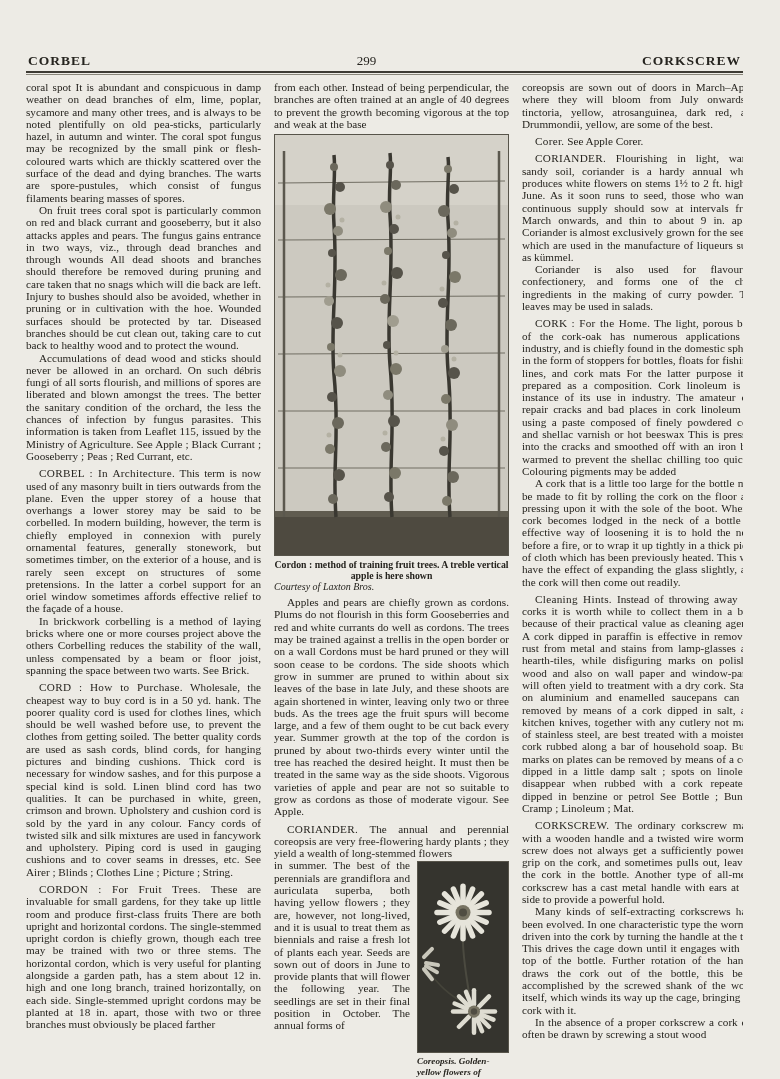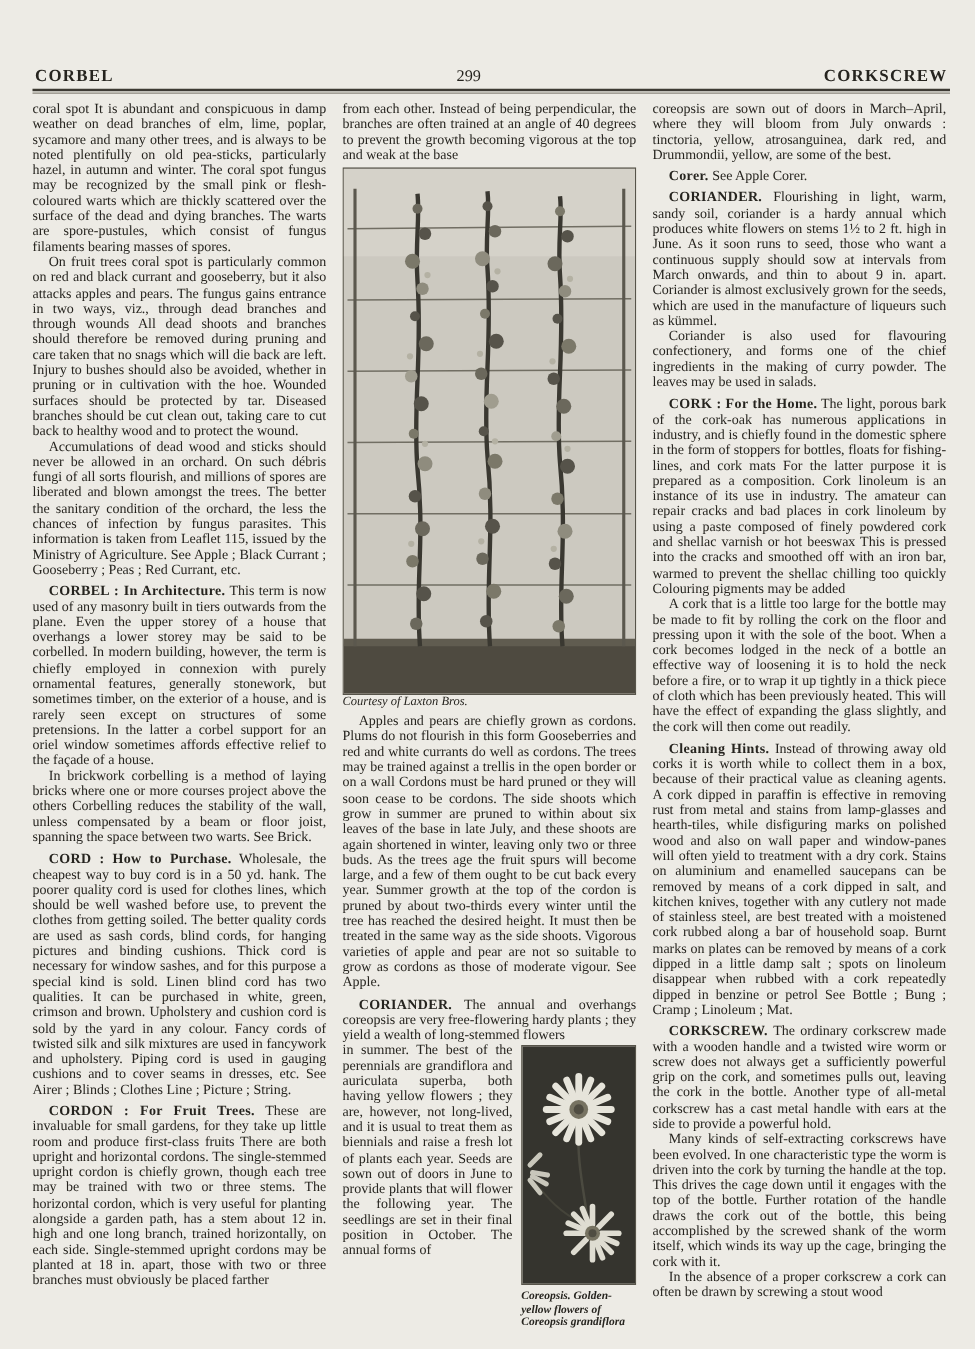--- a/index.html
+++ b/index.html
@@ -1,32 +1,32 @@
 <!DOCTYPE html>
 <html><head>
 <meta charset="utf-8">
 <style>
   html,body{margin:0;padding:0;}
   body{
     width:780px;height:1079px;overflow:hidden;
     background:#edebe5;color:#26241f;
     font-family:"Liberation Serif","DejaVu Serif",serif;
   }
-  .page{box-sizing:border-box;width:780px;height:1079px;padding:5px 20px 0 26px;}
+  .page{box-sizing:border-box;width:780px;height:1079px;padding:5px 37px 0 26px;}
   .header{display:flex;justify-content:space-between;align-items:baseline;padding:1px 2px 2px 2px;}
   .hw{font-weight:bold;font-size:13.5px;letter-spacing:1px;}
   .hw.center{font-weight:normal;font-size:13px;letter-spacing:0;margin-top:47px;}
   .rule{border-top:2px solid #3d3a33;border-bottom:1px solid #8a877c;height:1px;margin-bottom:6px;}
   .columns{display:flex;gap:13px;height:1040px;overflow:hidden;}
   .col{flex:0 0 235px;width:235px;font-size:11.2px;line-height:12.3px;text-align:justify;overflow:hidden;
        -webkit-hyphens:auto;hyphens:auto;}
   .para{margin:0;text-indent:13px;}
   .para.flush{text-indent:0;}
   .entry{margin-top:5px;}
-  .head{font-weight:bold;letter-spacing:0.3px;}
+  .head{font-weight:normal;letter-spacing:0.3px;}
   figure{margin:0;}
   .cordon-figure{margin:4px 0 3px 0;}
   .photo-frame{border:1px solid #57544a;background:#ccc9c0;}
   .cordon-photo svg{display:block;width:100%;height:420px;}
   .cap{font-weight:bold;font-size:9.8px;line-height:11px;text-align:center;margin-top:3px;text-indent:0;}
   .credit{font-style:italic;font-size:10px;line-height:10px;margin:1px 0 4px 0;text-indent:0;}
   .wrap-block{overflow:visible;}
   .coreopsis-figure{float:right;width:92px;margin:2px 0 0 7px;}
   .coreopsis-photo svg{display:block;width:100%;height:190px;}
   .cap-small{font-weight:bold;font-size:9.2px;line-height:10.4px;text-align:left;margin-top:3px;text-indent:0;font-style:italic;}
@@ -144,27 +144,28 @@
                 <circle cx="178" cy="342" r="6" fill="#6b685c"></circle>
               <circle cx="172" cy="366" r="5" fill="#7b7869"></circle>
               <circle cx="181" cy="88" r="2.5" fill="#b4b1a3"></circle>
                 <circle cx="167" cy="154" r="2.5" fill="#b4b1a3"></circle>
               <circle cx="179" cy="224" r="2.5" fill="#b4b1a3"></circle>
                 <circle cx="168" cy="304" r="2.5" fill="#b4b1a3"></circle>
             </g>
           </svg>
         </div>
         <figcaption>
+          <div class="cap">Cordon : method of training fruit trees.  A treble vertical apple is here shown</div>
           <div class="credit">Courtesy of Laxton Bros.</div>
         </figcaption>
       </figure>
 
       <p class="para">Apples and pears are chiefly grown as cordons.  Plums do not flourish in this form Gooseberries and red and white currants do well as cordons.  The trees may be trained against a trellis in the open border or on a wall Cordons must be hard pruned or they will soon cease to be cordons.  The side shoots which grow in summer are pruned to within about six leaves of the base in late July, and these shoots are again shortened in winter, leaving only two or three buds.  As the trees age the fruit spurs will become large, and a few of them ought to be cut back every year.  Summer growth at the top of the cordon is pruned by about two-thirds every winter until the tree has reached the desired height.  It must then be treated in the same way as the side shoots. Vigorous varieties of apple and pear are not so suitable to grow as cordons as those of moderate vigour.  See Apple.</p>
 
-      <p class="para entry"><b class="head">CORIANDER.</b> <span>The annual and overhangs coreopsis are very free-flowering hardy plants ; they yield a wealth of long-stemmed flowers</span></p>
+      <p class="para entry"><b class="head">CORIANDER.</b> <span>The annual and perennial coreopsis are very free-flowering hardy plants ; they yield a wealth of long-stemmed flowers</span></p>
 
       <div class="wrap-block">
         <figure class="coreopsis-figure">
           <div class="photo-frame coreopsis-photo">
             <svg viewBox="0 0 90 188" preserveAspectRatio="none" aria-hidden="true">
               <rect width="90" height="188" fill="#35342e"></rect>
               <path d="M45,62 C43,92 50,118 52,138" stroke="#4b4a40" stroke-width="2" fill="none"></path>
               <path d="M10,108 C20,120 30,132 48,140" stroke="#45443a" stroke-width="1.5" fill="none"></path>
               <g transform="translate(45,50)" stroke="#e6e4da" stroke-width="5.5" stroke-linecap="round">
                 <line x1="0" y1="9" x2="0" y2="26"></line>

